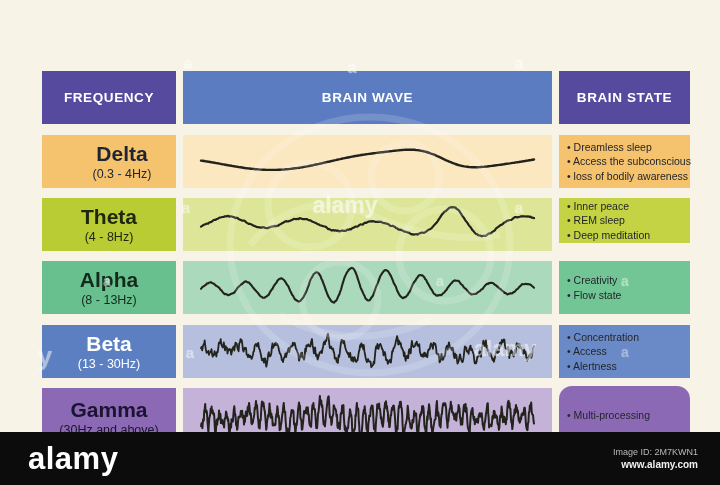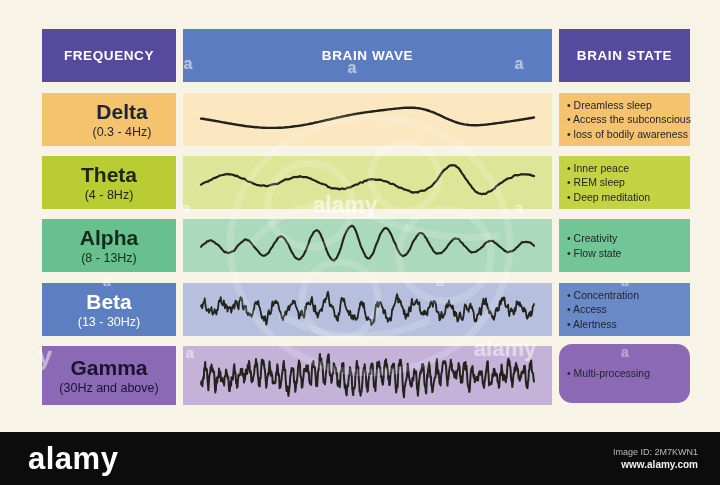--- a/index.html
+++ b/index.html
@@ -1,21 +1,21 @@
 <!DOCTYPE html>
 <html><head>
 <meta charset="utf-8">
 <style>
   html,body{margin:0;padding:0;}
   .canvas{
     position:relative; width:720px; height:485px; overflow:hidden;
     background:#f8f3e7;
     font-family:"Liberation Sans", sans-serif;
   }
-  .box{position:absolute; box-sizing:border-box;}
+  .box{position:absolute; box-sizing:border-box;margin-top:42px;}
   .hdr{
     display:flex; align-items:center; justify-content:center;
     color:#ffffff; font-weight:bold; font-size:13.5px; letter-spacing:0.6px;
   }
   .row-label{
     display:flex; flex-direction:column; align-items:center; justify-content:center;
     text-align:center;
   }
   .row-label .nm{font-size:21px; font-weight:bold; line-height:22px;}
   .row-label .rg{font-size:12.5px; margin-top:2px;}
@@ -73,21 +73,21 @@
       </div>
       <div class="box row-label" style="left: 42px; top: 156px; width: 134px; height: 53px; background: rgb(186, 204, 51); color: rgb(32, 39, 15);">
         <div class="nm">Theta</div>
         <div class="rg">(4 - 8Hz)</div>
       </div>
       <div class="box wave-box" style="left: 183px; top: 156px; width: 369px; height: 53px; background: rgb(221, 230, 152);">
         <svg width="369" height="53">
           <path d="M18.0,28.6 L19.2,27.8 L20.4,27.0 L21.6,26.5 L22.8,26.1 L23.9,25.6 L25.1,25.7 L26.3,24.5 L27.5,24.1 L28.7,23.7 L29.9,22.7 L31.1,21.9 L32.3,22.0 L33.5,21.1 L34.7,20.7 L35.8,20.1 L37.0,19.5 L38.2,19.3 L39.4,19.0 L40.6,18.9 L41.8,18.3 L43.0,18.3 L44.2,18.1 L45.4,17.9 L46.5,18.7 L47.7,18.3 L48.9,18.5 L50.1,19.1 L51.3,19.1 L52.5,20.1 L53.7,19.7 L54.9,20.3 L56.1,21.3 L57.2,21.7 L58.4,22.4 L59.6,22.6 L60.8,22.6 L62.0,23.1 L63.2,24.4 L64.4,25.1 L65.6,25.9 L66.8,25.8 L67.9,26.2 L69.1,26.8 L70.3,27.6 L71.5,27.9 L72.7,28.5 L73.9,29.1 L75.1,29.1 L76.3,29.3 L77.5,29.6 L78.7,29.6 L79.8,29.3 L81.0,29.3 L82.2,30.0 L83.4,30.2 L84.6,30.2 L85.8,29.6 L87.0,29.3 L88.2,28.8 L89.4,28.4 L90.5,28.5 L91.7,27.8 L92.9,28.3 L94.1,27.8 L95.3,27.6 L96.5,26.5 L97.7,26.2 L98.9,25.3 L100.1,24.7 L101.3,24.0 L102.4,23.4 L103.6,23.2 L104.8,23.5 L106.0,23.1 L107.2,22.8 L108.4,22.1 L109.6,21.7 L110.8,20.8 L112.0,21.0 L113.1,21.3 L114.3,20.8 L115.5,21.1 L116.7,20.1 L117.9,20.5 L119.1,20.9 L120.3,21.2 L121.5,21.1 L122.7,21.1 L123.8,21.0 L125.0,21.7 L126.2,22.3 L127.4,22.3 L128.6,23.2 L129.8,23.8 L131.0,24.3 L132.2,24.7 L133.4,25.3 L134.6,26.1 L135.7,26.3 L136.9,27.2 L138.1,27.5 L139.3,27.9 L140.5,28.2 L141.7,28.5 L142.9,28.9 L144.1,30.0 L145.3,31.1 L146.4,31.1 L147.6,31.9 L148.8,32.6 L150.0,32.0 L151.2,32.6 L152.4,32.3 L153.6,32.8 L154.8,32.5 L156.0,33.3 L157.1,33.2 L158.3,32.7 L159.5,32.5 L160.7,32.9 L161.9,32.8 L163.1,32.7 L164.3,31.7 L165.5,31.7 L166.7,31.2 L167.8,31.3 L169.0,30.3 L170.2,29.9 L171.4,29.2 L172.6,28.5 L173.8,28.7 L175.0,28.2 L176.2,27.1 L177.4,26.4 L178.6,26.5 L179.7,26.6 L180.9,25.4 L182.1,24.6 L183.3,24.9 L184.5,24.1 L185.7,23.6 L186.9,23.4 L188.1,23.3 L189.3,23.2 L190.4,23.4 L191.6,23.4 L192.8,23.9 L194.0,23.9 L195.2,23.7 L196.4,23.9 L197.6,23.7 L198.8,24.2 L200.0,24.7 L201.2,25.1 L202.3,25.2 L203.5,25.6 L204.7,25.8 L205.9,26.7 L207.1,27.7 L208.3,28.0 L209.5,27.9 L210.7,28.3 L211.9,28.9 L213.0,30.0 L214.2,30.3 L215.4,31.4 L216.6,31.6 L217.8,31.7 L219.0,32.4 L220.2,32.7 L221.4,33.6 L222.6,33.7 L223.7,34.0 L224.9,34.6 L226.1,34.7 L227.3,35.6 L228.5,36.3 L229.7,36.2 L230.9,36.6 L232.1,36.3 L233.3,36.0 L234.5,36.6 L235.6,35.8 L236.8,35.3 L238.0,34.9 L239.2,34.5 L240.4,34.8 L241.6,34.6 L242.8,33.9 L244.0,32.9 L245.2,32.1 L246.3,31.6 L247.5,30.9 L248.7,30.1 L249.9,28.6 L251.1,27.2 L252.3,25.9 L253.5,24.8 L254.7,23.1 L255.9,21.1 L257.0,19.6 L258.2,17.6 L259.4,16.0 L260.6,14.6 L261.8,13.4 L263.0,12.9 L264.2,11.7 L265.4,10.6 L266.6,9.5 L267.8,9.3 L268.9,9.1 L270.1,9.3 L271.3,9.4 L272.5,9.5 L273.7,11.1 L274.9,11.6 L276.1,12.6 L277.3,14.7 L278.5,16.5 L279.6,18.2 L280.8,19.6 L282.0,21.8 L283.2,23.4 L284.4,24.9 L285.6,26.8 L286.8,28.4 L288.0,29.8 L289.2,31.9 L290.3,32.8 L291.5,34.4 L292.7,35.9 L293.9,36.1 L295.1,37.1 L296.3,37.5 L297.5,37.6 L298.7,38.3 L299.9,37.8 L301.1,37.7 L302.2,38.0 L303.4,37.4 L304.6,36.3 L305.8,35.5 L307.0,35.5 L308.2,34.9 L309.4,34.0 L310.6,33.2 L311.8,32.3 L312.9,30.7 L314.1,29.7 L315.3,28.9 L316.5,27.9 L317.7,27.0 L318.9,26.6 L320.1,25.6 L321.3,24.6 L322.5,24.1 L323.6,23.0 L324.8,22.6 L326.0,22.3 L327.2,22.0 L328.4,21.8 L329.6,20.9 L330.8,19.8 L332.0,19.0 L333.2,19.2 L334.3,19.4 L335.5,19.1 L336.7,18.8 L337.9,18.4 L339.1,18.3 L340.3,18.2 L341.5,18.5 L342.7,18.3 L343.9,18.6 L345.1,18.3 L346.2,18.9 L347.4,18.7 L348.6,19.6 L349.8,19.7 L351.0,20.1" fill="none" stroke="#23231d" stroke-width="2.2" stroke-linejoin="round" stroke-linecap="round"></path>
         </svg>
       </div>
-      <div class="box state-box" style="left: 559px; top: 156px; width: 131px; height: 53px; background: rgb(195, 211, 67);">
+      <div class="box state-box" style="left: 559px; top: 156px; width: 131px; height: 45px; background: rgb(195, 211, 67);">
         <div class="state-item">Inner peace</div>
         <div class="state-item">REM sleep</div>
         <div class="state-item">Deep meditation</div>
       </div>
       <div class="box row-label" style="left: 42px; top: 219px; width: 134px; height: 53px; background: rgb(103, 192, 142); color: rgb(20, 42, 28);">
         <div class="nm">Alpha</div>
         <div class="rg">(8 - 13Hz)</div>
       </div>
       <div class="box wave-box" style="left: 183px; top: 219px; width: 369px; height: 53px; background: rgb(171, 217, 188);">
         <svg width="369" height="53">

